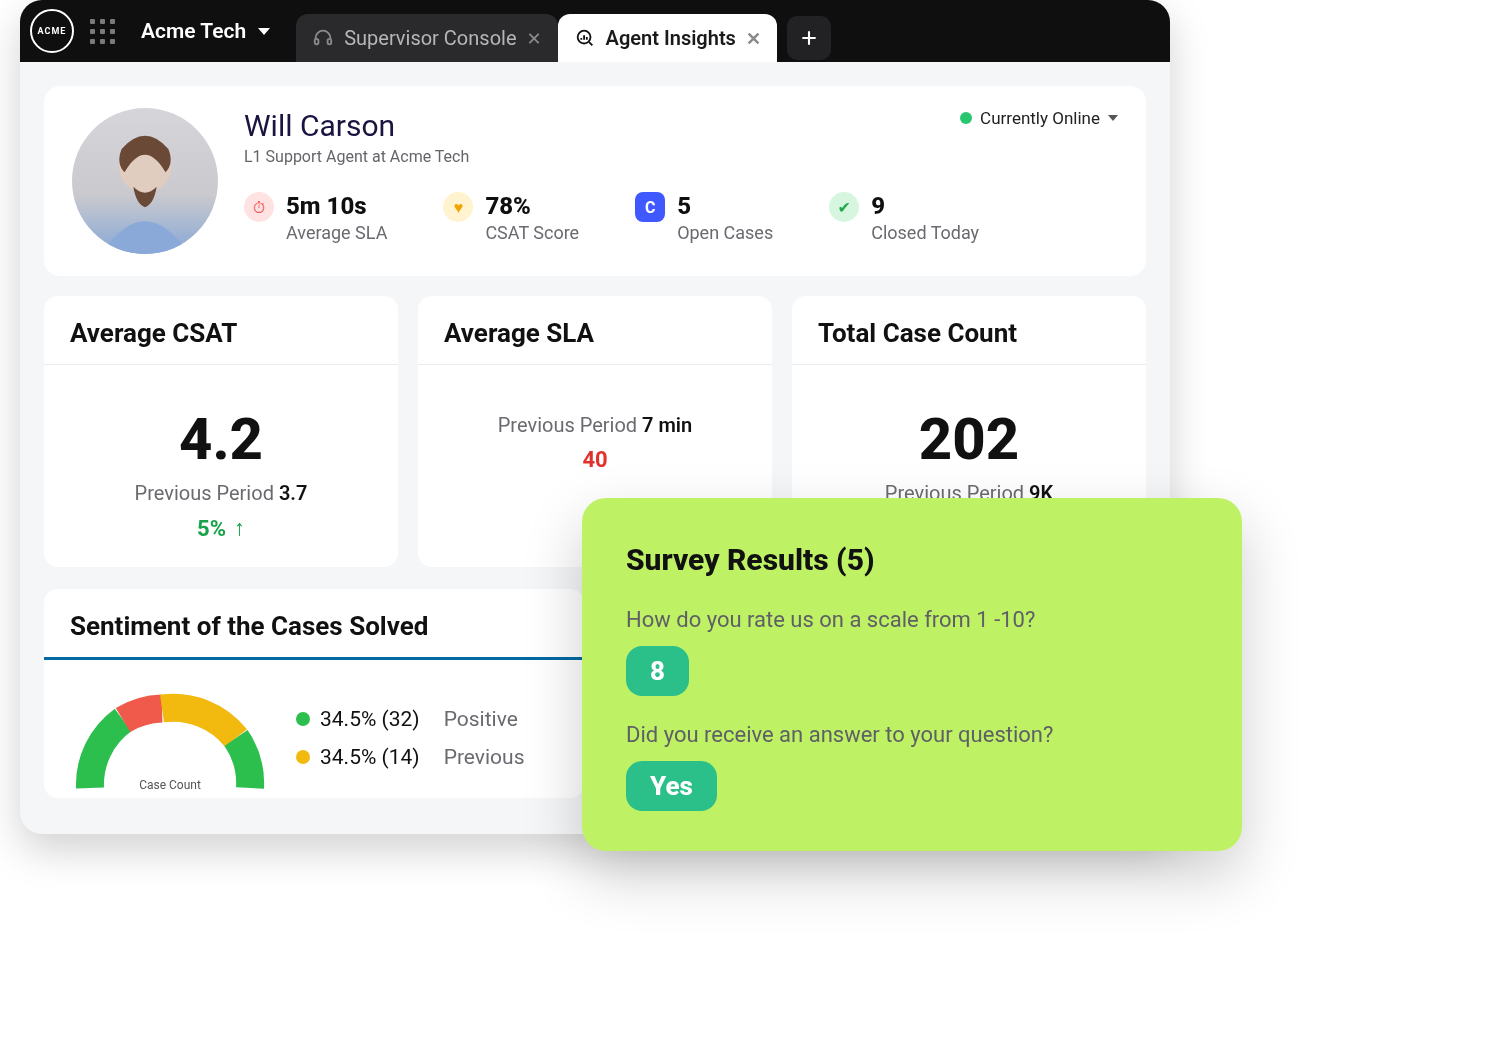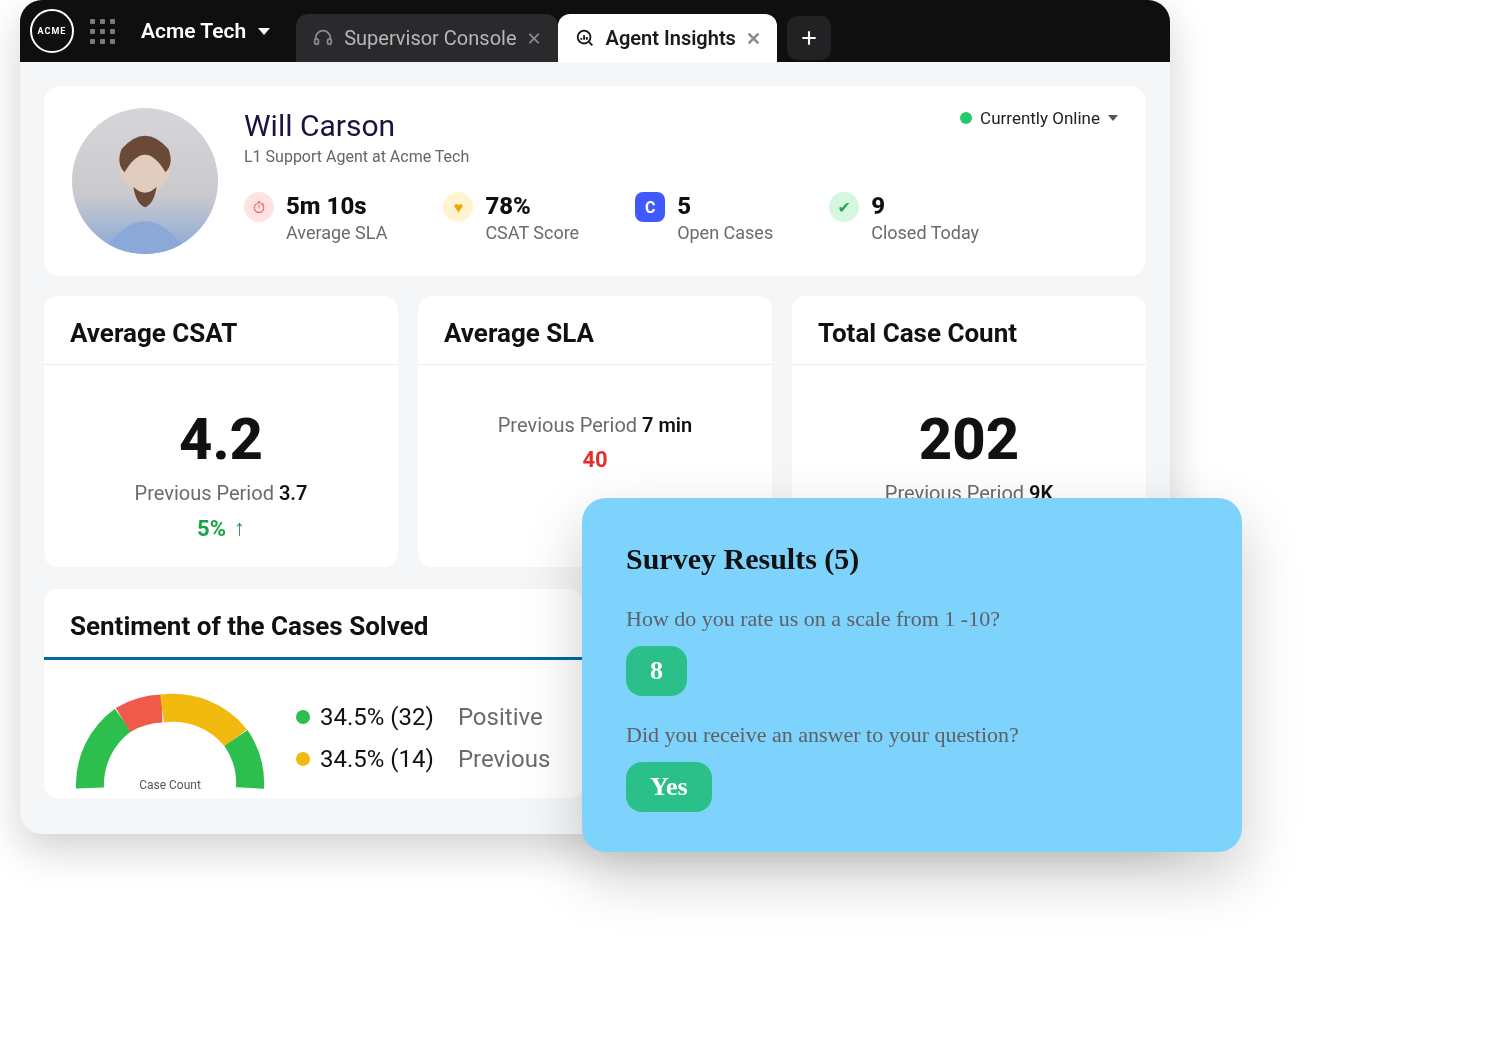--- a/index.html
+++ b/index.html
@@ -124,35 +124,34 @@
   
   .wide-panel {
     margin-top: 22px; background:#fff; border-radius:14px; padding: 0;
     width: 540px;
   }
   .wide-panel h3 { font-size: 26px; font-weight:700; padding: 22px 26px 16px 26px; border-bottom: 3px solid #0369a1; }
   .sentiment-body { display:flex; gap: 26px; padding: 18px 26px 0 26px; align-items: center;}
   .gauge { width: 200px; height: 120px; position: relative; }
   .gauge svg { width: 200px; height: 120px; }
   .gauge-label { position:absolute; left:0; right:0; bottom: 6px; text-align:center; font-size:12px; color:#555;}
-  .legend { display:flex; flex-direction:column; gap: 14px; font-size: 24px; }
+  .legend { display:flex; flex-direction:column; gap: 14px; font-size: 21px; }
   .legend .row { display:flex; align-items:center; gap: 10px; }
   .ldot { width:14px; height:14px; border-radius:50%; }
   .ldot.g{background:#2cbf4e;} .ldot.y{background:#f2b90f;}
   .legend .lbl2 { color:#6a6a70; margin-left: 14px; }
 
   
   .survey-card {
     position:absolute;
     left: 582px; top: 498px;
     width: 660px;
-    background:#7dd3fc; border-radius: 24px;
+    background:#bef264; border-radius: 24px;
     box-shadow: 0 24px 60px rgba(0,0,0,0.20);
     padding: 44px 44px 40px 44px;
-    font-family: Liberation Serif, serif;
   }
   .survey-title { font-size: 30px; font-weight: 800; color:#111; }
   .survey-q { font-size: 22px; color:#5f5f66; margin-top: 26px; }
   .survey-q.first { margin-top: 30px; }
   .chip {
     display:inline-block; margin-top: 14px;
     background:#2bbf8a; color:#fff; font-weight:800;
     font-size: 26px; padding: 10px 24px; border-radius: 16px;
   }
 </style>

